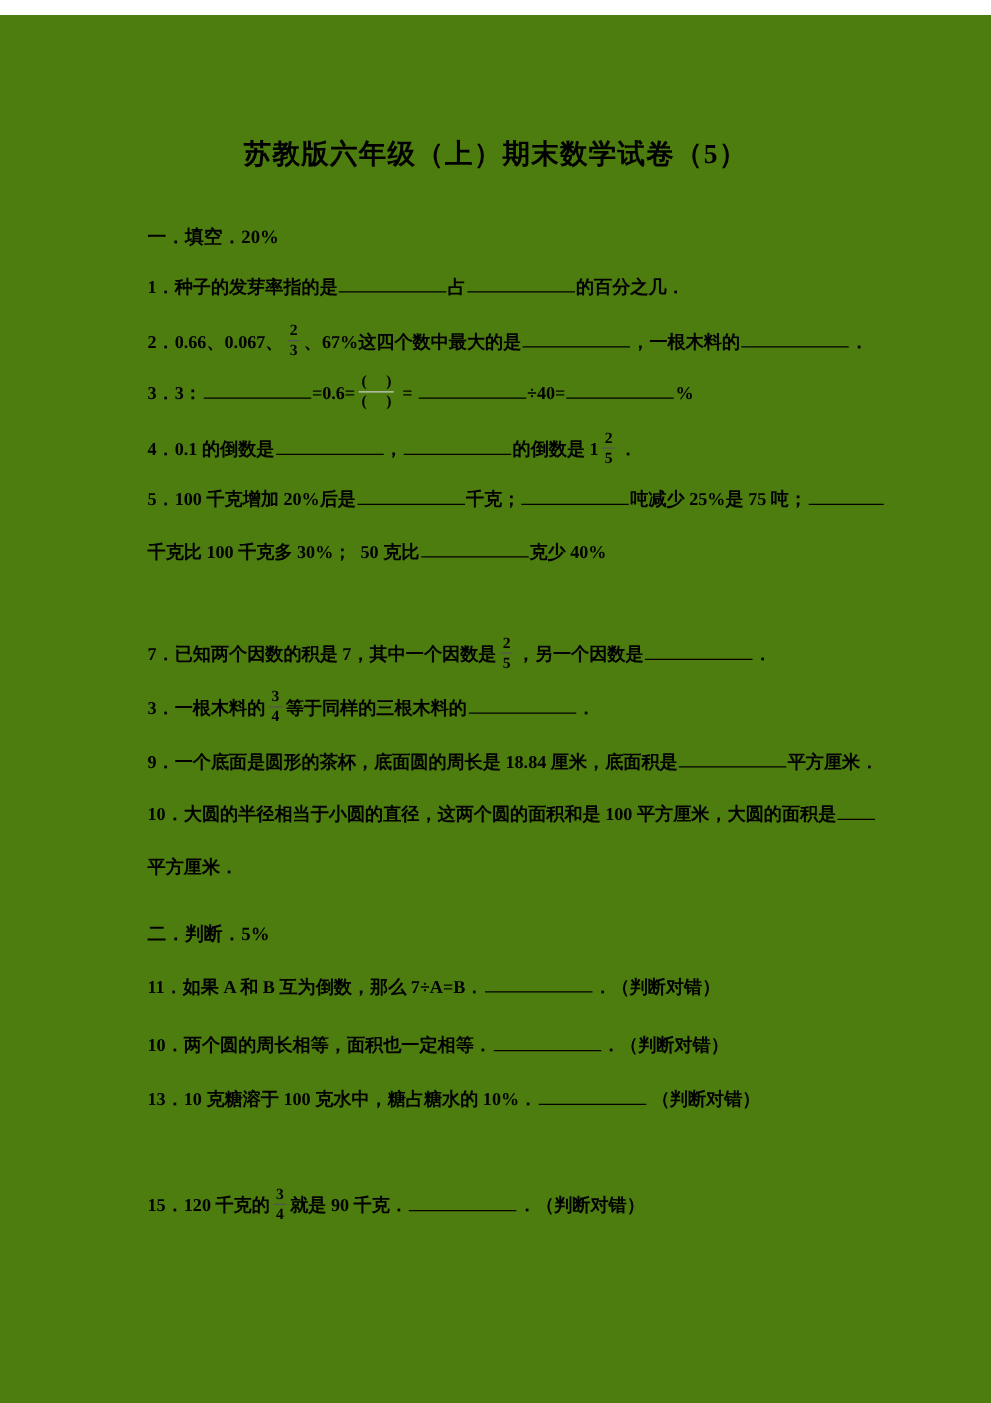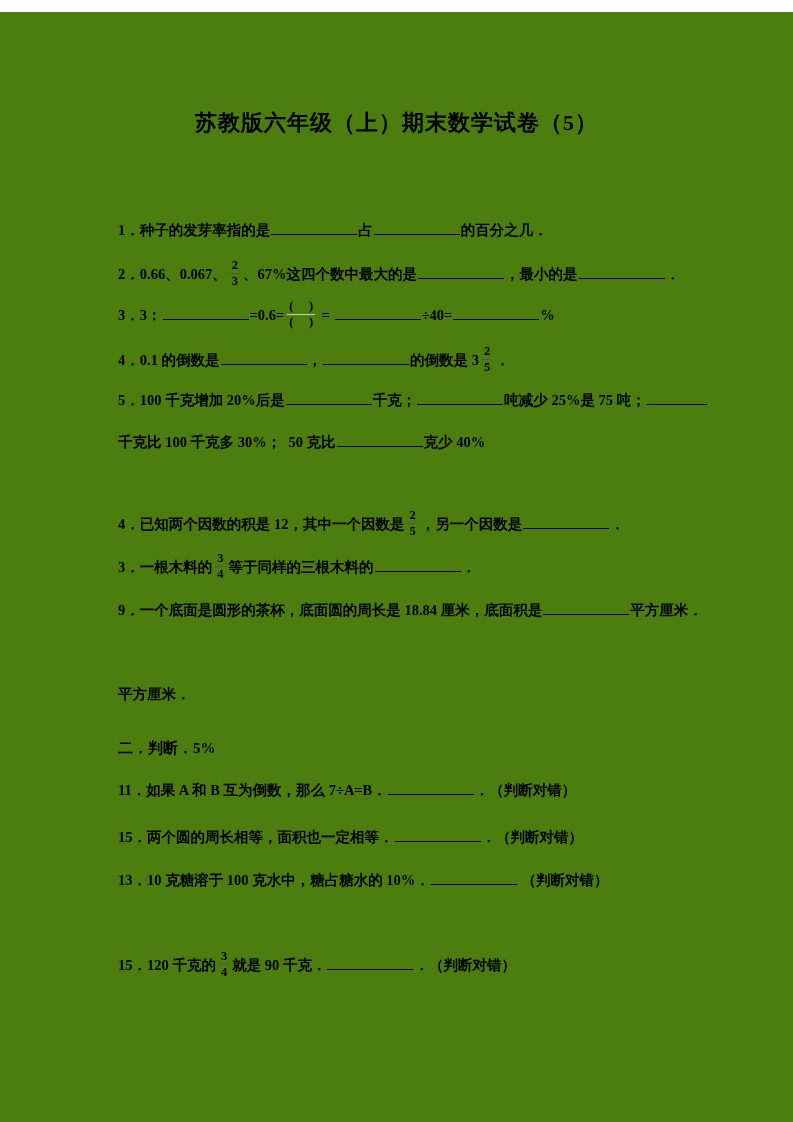--- a/index.html
+++ b/index.html
@@ -46,33 +46,35 @@
   .frac .fbar{display:block;height:0;border-top:1px solid #555;}
   .frac.paren .fbar{border-top:1px solid #cccccc;}
 </style>
 </head>
 <body>
 
 <div class="page">
 
   <div class="title">苏教版六年级（上）期末数学试卷（5）</div>
 
+  <div class="line heading" style="top:158px">一．填空．20%</div>
 
   <div class="line" style="top:198px"><span class="txt">1．种子的发芽率指的是</span><span class="blank" style="width: 86px;"></span><span class="txt">占</span><span class="blank" style="width: 86px;"></span><span class="txt">的百分之几．</span></div>
-  <div class="line" style="top:242px"><span class="txt">2．0.66、0.067、</span><span class="frac"><span class="num">2</span><span class="fbar"></span><span class="den">3</span></span><span class="txt">、67%这四个数中最大的是</span><span class="blank" style="width: 86px;"></span><span class="txt">，最小的是</span><span class="blank" style="width: 86px;"></span><span class="txt">．</span></div>
+  <div class="line" style="top:242px"><span class="txt">2．0.66、0.067、</span><span class="frac"><span class="num">2</span><span class="fbar"></span><span class="den">3</span></span><span class="txt">、67%这四个数中最大的是</span><span class="blank" style="width: 86px;"></span><span class="txt">，一根木料的</span><span class="blank" style="width: 86px;"></span><span class="txt">．</span></div>
   <div class="line" style="top:283px"><span class="txt">3．3：</span><span class="blank" style="width: 86px;"></span><span class="txt">=0.6=</span><span class="frac paren"><span class="num">(&nbsp;&nbsp;&nbsp;&nbsp;&nbsp;)</span><span class="fbar"></span><span class="den">(&nbsp;&nbsp;&nbsp;&nbsp;&nbsp;)</span></span><span class="txt"> = </span><span class="blank" style="width: 86px;"></span><span class="txt">÷40=</span><span class="blank" style="width: 86px;"></span><span class="txt">%</span></div>
-  <div class="line" style="top:328px"><span class="txt">4．0.1 的倒数是</span><span class="blank" style="width: 86px;"></span><span class="txt">，</span><span class="blank" style="width: 86px;"></span><span class="txt">的倒数是 3</span><span class="frac"><span class="num">2</span><span class="fbar"></span><span class="den">5</span></span><span class="txt">．</span></div>
+  <div class="line" style="top:328px"><span class="txt">4．0.1 的倒数是</span><span class="blank" style="width: 86px;"></span><span class="txt">，</span><span class="blank" style="width: 86px;"></span><span class="txt">的倒数是 1</span><span class="frac"><span class="num">2</span><span class="fbar"></span><span class="den">5</span></span><span class="txt">．</span></div>
   <div class="line" style="top:368px"><span class="txt">5．100 千克增加 20%后是</span><span class="blank" style="width: 86px;"></span><span class="txt">千克；</span><span class="blank" style="width: 86px;"></span><span class="txt">吨减少 25%是 75 吨；</span><span class="blank" style="width: 60px;"></span></div>
   <div class="line" style="top:410px"><span class="txt">千克比 100 千克多 30%；  50 克比</span><span class="blank" style="width: 86px;"></span><span class="txt">克少 40%</span></div>
-  <div class="line" style="top:492px"><span class="txt">4．已知两个因数的积是 12，其中一个因数是</span><span class="frac"><span class="num">2</span><span class="fbar"></span><span class="den">5</span></span><span class="txt">，另一个因数是</span><span class="blank" style="width: 86px;"></span><span class="txt">．</span></div>
+  <div class="line" style="top:492px"><span class="txt">7．已知两个因数的积是 7，其中一个因数是</span><span class="frac"><span class="num">2</span><span class="fbar"></span><span class="den">5</span></span><span class="txt">，另一个因数是</span><span class="blank" style="width: 86px;"></span><span class="txt">．</span></div>
   <div class="line" style="top:535px"><span class="txt">3．一根木料的</span><span class="frac"><span class="num">3</span><span class="fbar"></span><span class="den">4</span></span><span class="txt">等于同样的三根木料的</span><span class="blank" style="width: 86px;"></span><span class="txt">．</span></div>
   <div class="line" style="top:578px"><span class="txt">9．一个底面是圆形的茶杯，底面圆的周长是 18.84 厘米，底面积是</span><span class="blank" style="width: 86px;"></span><span class="txt">平方厘米．</span></div>
+  <div class="line" style="top:620px"><span class="txt">10．大圆的半径相当于小圆的直径，这两个圆的面积和是 100 平方厘米，大圆的面积是</span><span class="blank" style="width: 30px;"></span></div>
   <div class="line" style="top:662px"><span class="txt">平方厘米．</span></div>
 
   <div class="line heading" style="top:716px">二．判断．5%</div>
 
   <div class="line" style="top:758px"><span class="txt">11．如果 A 和 B 互为倒数，那么 7÷A=B．</span><span class="blank" style="width: 86px;"></span><span class="txt">．（判断对错）</span></div>
-  <div class="line" style="top:805px"><span class="txt">15．两个圆的周长相等，面积也一定相等．</span><span class="blank" style="width: 86px;"></span><span class="txt">．（判断对错）</span></div>
+  <div class="line" style="top:805px"><span class="txt">10．两个圆的周长相等，面积也一定相等．</span><span class="blank" style="width: 86px;"></span><span class="txt">．（判断对错）</span></div>
   <div class="line" style="top:848px"><span class="txt">13．10 克糖溶于 100 克水中，糖占糖水的 10%．</span><span class="blank" style="width: 86px;"></span><span class="txt"> （判断对错）</span></div>
   <div class="line" style="top:933px"><span class="txt">15．120 千克的</span><span class="frac"><span class="num">3</span><span class="fbar"></span><span class="den">4</span></span><span class="txt">就是 90 千克．</span><span class="blank" style="width: 86px;"></span><span class="txt">．（判断对错）</span></div>
 
 
 </div>
 
 </body></html>

